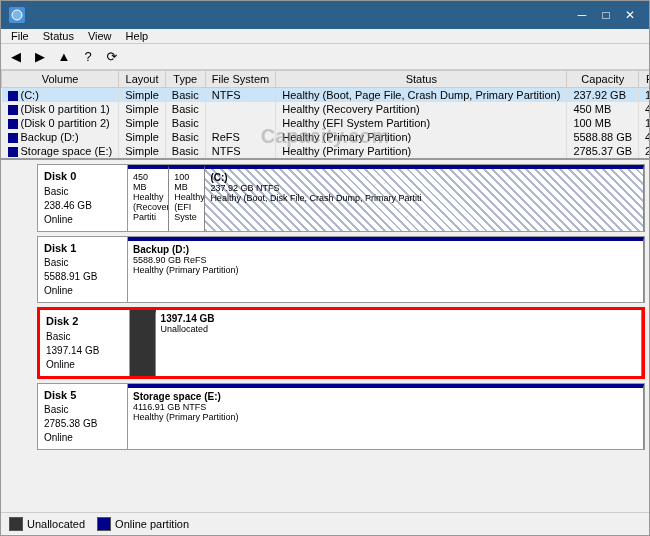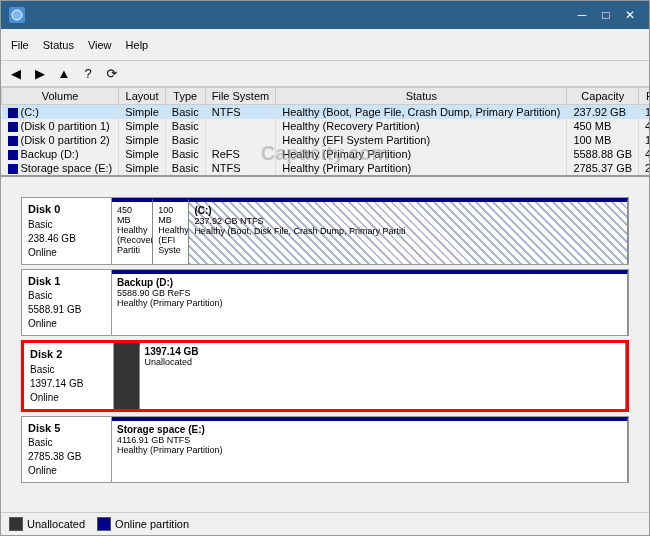--- a/index.html
+++ b/index.html
@@ -6,41 +6,41 @@
     body { font-family: 'Segoe UI', Tahoma, sans-serif; font-size: 11px; background: #f0f0f0; }
 
     .window { width: 650px; height: 536px; border: 1px solid #999; background: #f0f0f0; display: flex; flex-direction: column; }
 
     .title-bar { background: #2c5f8a; color: white; padding: 5px 8px; display: flex; justify-content: space-between; align-items: center; height: 28px; }
     .title-bar-left { display: flex; align-items: center; gap: 6px; font-size: 12px; font-weight: 400; }
     .title-bar-icon { width: 16px; height: 16px; background: #4a90d9; border-radius: 2px; display: flex; align-items: center; justify-content: center; }
     .title-controls { display: flex; gap: 2px; }
     .title-btn { width: 22px; height: 18px; background: transparent; border: none; color: white; cursor: pointer; display: flex; align-items: center; justify-content: center; font-size: 12px; }
 
-    .menu-bar { background: #f0f0f0; border-bottom: 1px solid #ccc; padding: 2px 4px; display: flex; gap: 2px; height: 32px; align-items: center; }
+    .menu-bar { background: #f0f0f0; border-bottom: 1px solid #ccc; padding: 2px 4px; display: flex; gap: 2px; height: 15px; align-items: center; }
     .menu-item { padding: 2px 6px; cursor: pointer; font-size: 11px; }
 
     .toolbar { background: #f0f0f0; border-bottom: 1px solid #ccc; padding: 3px 4px; display: flex; gap: 2px; height: 26px; align-items: center; }
     .toolbar-btn { width: 22px; height: 20px; border: 1px solid transparent; background: transparent; cursor: pointer; display: flex; align-items: center; justify-content: center; font-size: 13px; }
 
     .watermark { position: absolute; top: 55px; left: 50%; transform: translateX(-50%); color: rgba(150,150,150,0.5); font-size: 20px; font-weight: bold; pointer-events: none; white-space: nowrap; }
 
     .main-content { flex: 1; display: flex; flex-direction: column; overflow: hidden; position: relative; }
 
     
     .disk-table { flex: 0 0 auto; overflow-y: auto; border-bottom: 2px solid #999; }
     table { width: 100%; border-collapse: collapse; }
     thead tr { background: #f0f0f0; }
     th { border: 1px solid #ccc; padding: 2px 6px; text-align: center; font-weight: normal; white-space: nowrap; font-size: 11px; background: #e8e8e8; }
     td { border-right: 1px solid #ddd; padding: 1px 6px; white-space: nowrap; font-size: 11px; }
     .row-selected td { background: #cce4f7; }
     .vol-indicator { display: inline-block; width: 10px; height: 10px; background: #00008b; margin-right: 3px; vertical-align: middle; }
 
     
-    .disk-map { flex: 1; overflow-y: auto; padding: 20px; background: #f0f0f0; }
+    .disk-map { flex: 1; overflow-y: auto; padding: 4px; background: #f0f0f0; margin-left: 32px; }
     .disk-row { display: flex; margin-bottom: 4px; border: 1px solid #999; background: white; min-height: 60px; }
     .disk-label { width: 90px; min-width: 90px; padding: 4px 6px; background: white; border-right: 1px solid #999; font-size: 10px; line-height: 1.4; }
     .disk-label .disk-name { font-weight: bold; font-size: 11px; }
     .disk-partitions { flex: 1; display: flex; }
 
     .partition { border-right: 1px solid #888; padding: 3px 5px; font-size: 9px; overflow: hidden; position: relative; }
     .partition.blue-header { border-top: 4px solid #00008b; }
     .partition.dark-header { border-top: 4px solid #333; }
 
     .partition-name { font-weight: bold; font-size: 10px; }

